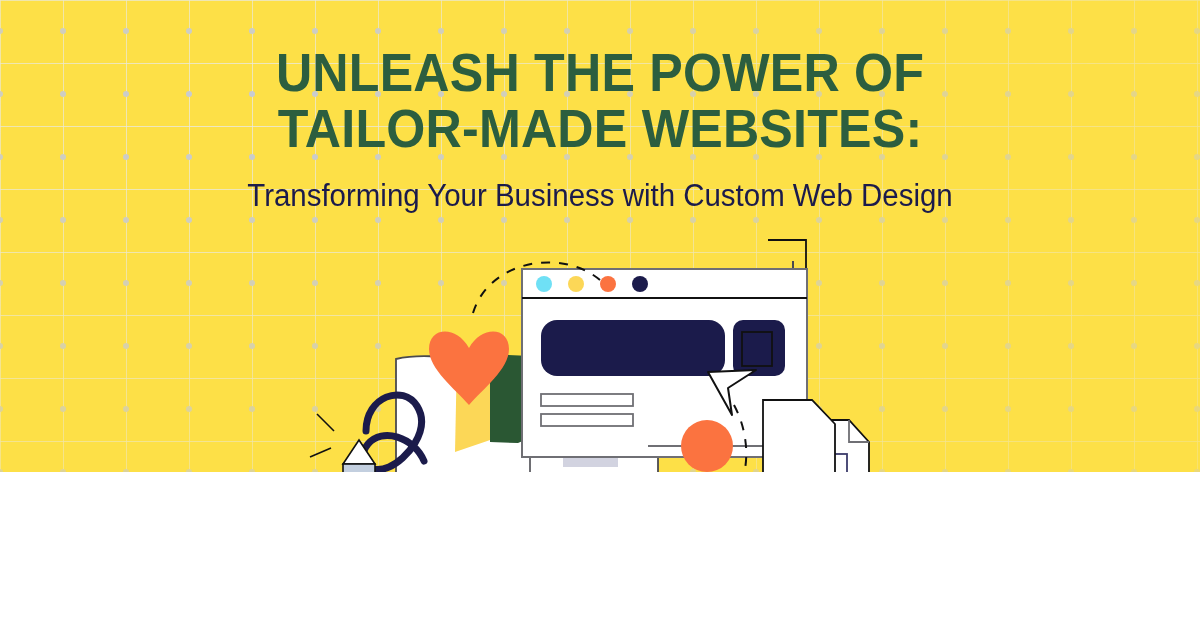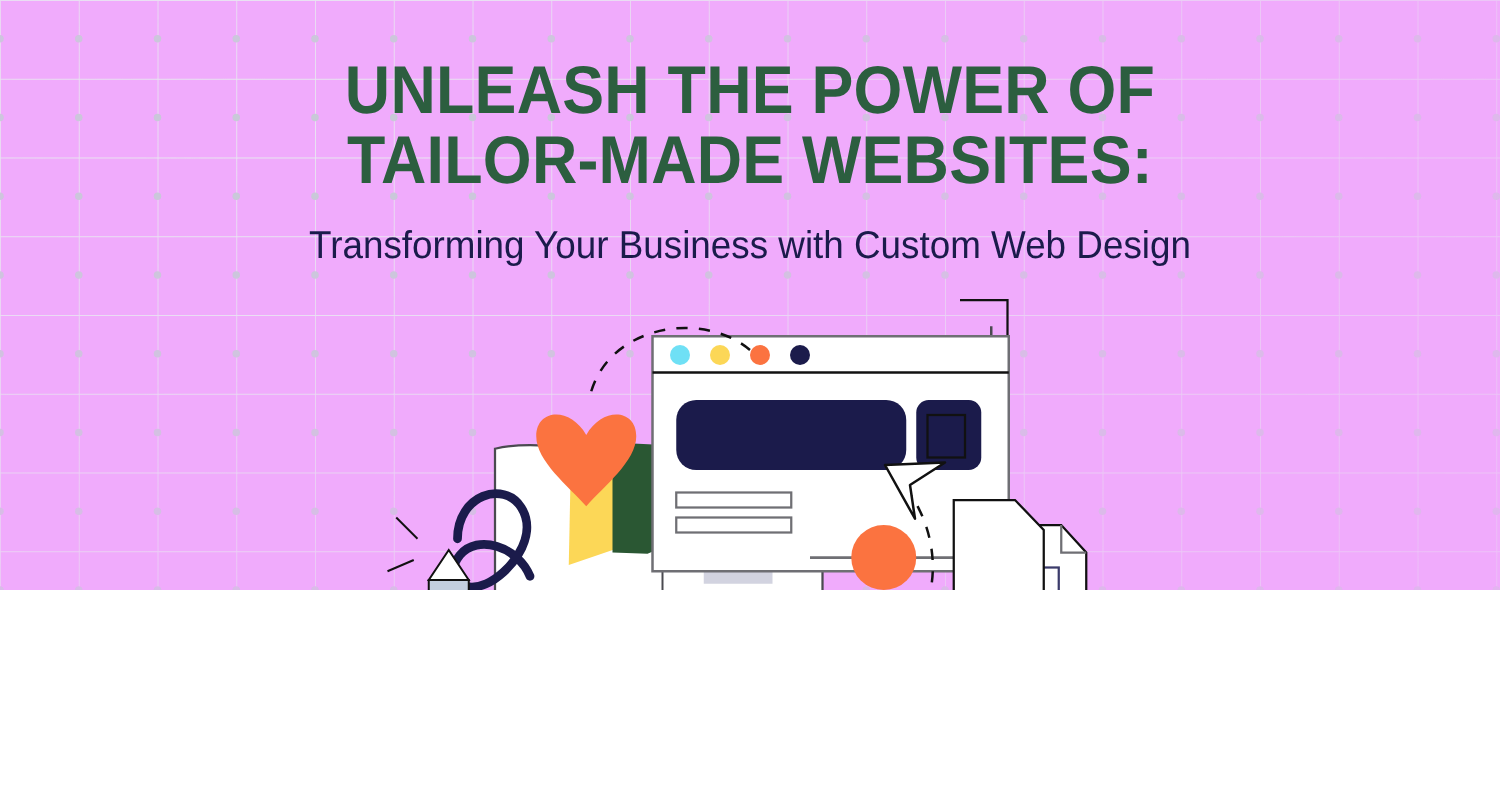--- a/index.html
+++ b/index.html
@@ -9,21 +9,21 @@
     background: #ffffff;
   }
   body {
     font-family: "Liberation Sans", sans-serif;
   }
   #canvas {
     position: relative;
     width: 1200px;
     height: 472px;
     overflow: hidden;
-    background: #f0abfc;
+    background: #fde047;
   }
   
   #grid-bg {
     position: absolute;
     inset: 0;
     z-index: 0;
     pointer-events: none;
   }
   
   #heading-block {

